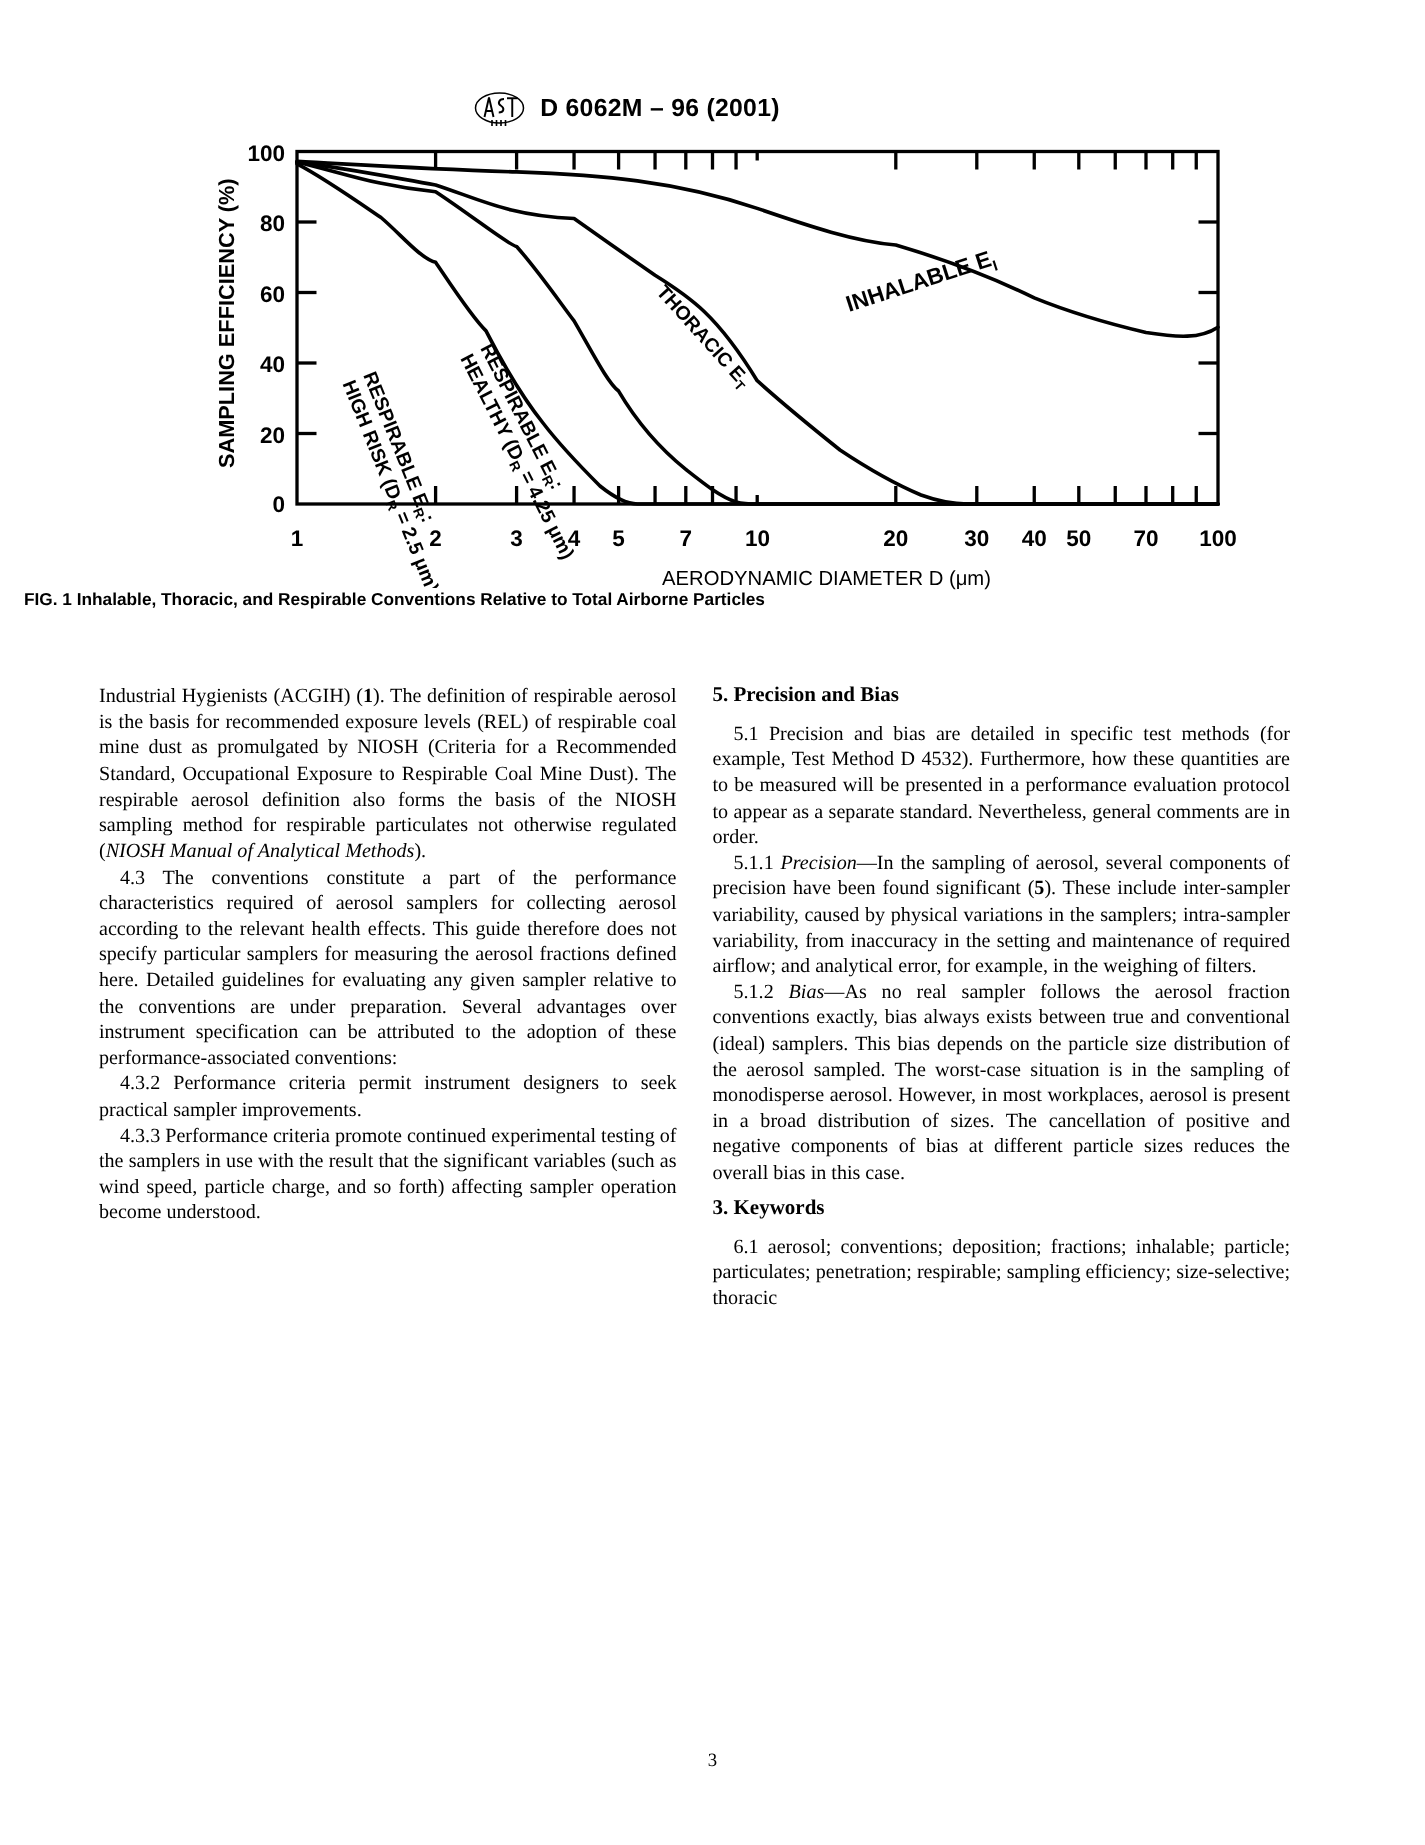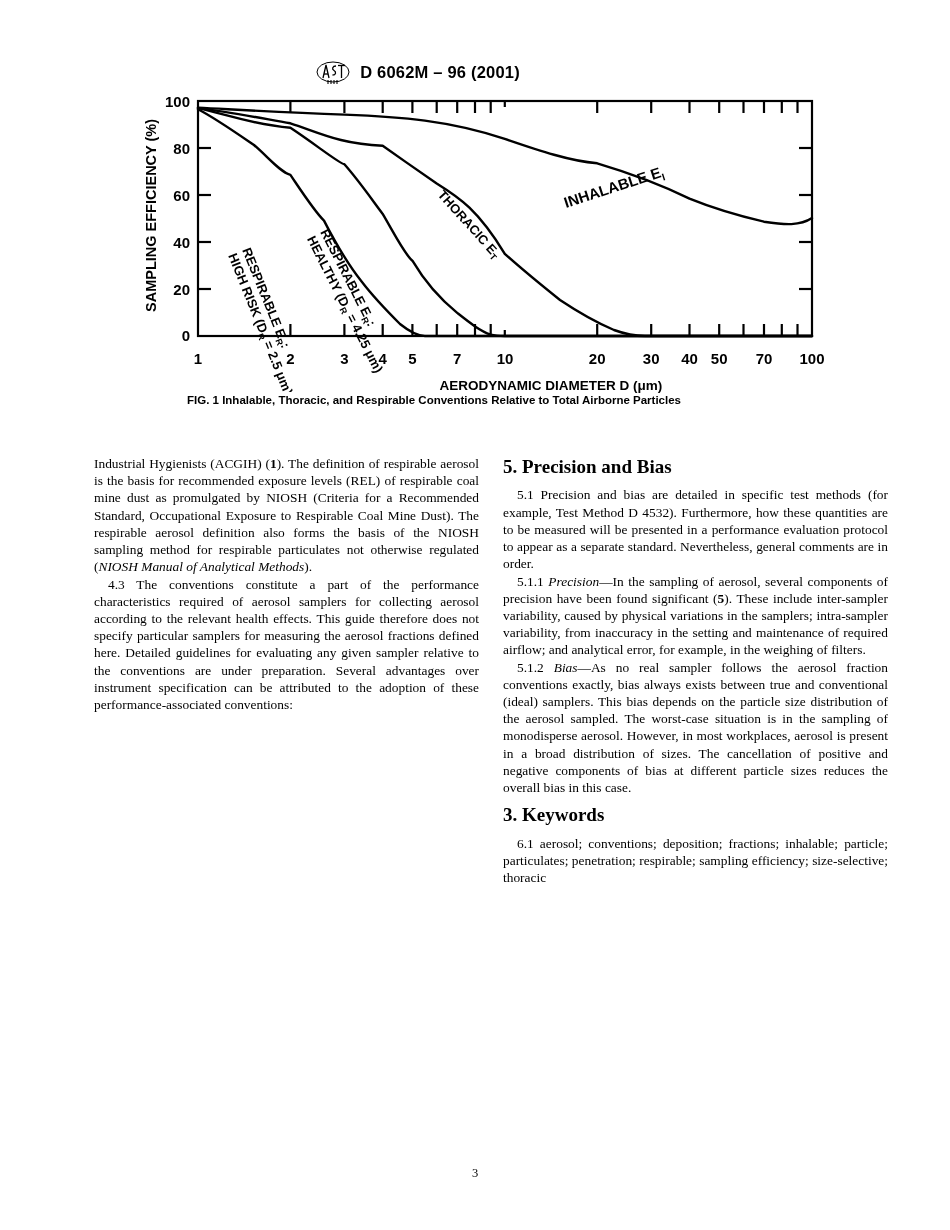--- a/index.html
+++ b/index.html
@@ -46,66 +46,65 @@
     top: 92px;
     left: 0;
     width: 950px;
   }
   .figure-svg-wrap {
     width: 950px;
     height: 300px;
   }
   .fig-caption {
     width: 868px;
-    text-align: center;
     font-family: "Liberation Sans", sans-serif;
     font-weight: bold;
     font-size: 11.5px;
     margin-top: 2px;
+    padding-left: 16px;
   }
   .axis-title-x {
     position: absolute;
     left: 0;
     top: 286px;
     width: 950px;
     text-align: center;
     padding-left: 152px;
     box-sizing: border-box;
     font-family: "Liberation Sans", sans-serif;
-    font-weight: bold;
+    font-weight: normal;
     font-size: 13.5px;
   }
 
   
   .columns {
     position: absolute;
     top: 455px;
     left: 66px;
     width: 818px;
     display: flex;
     gap: 24px;
-    margin-left: 28px;
   }
   .col {
     width: 385px;
   }
   p.body-par {
     margin: 0;
     font-size: 13.4px;
     line-height: 1.285;
     text-align: justify;
     text-indent: 14px;
     hyphens: auto;
   }
   p.body-par.no-indent {
     text-indent: 0;
   }
   h3.sec-head {
     margin: 0;
-    font-size: 19px;
+    font-size: 14px;
     font-weight: bold;
     line-height: 1.285;
   }
   .sec-head-spacer {
     height: 7px;
   }
   .ital {
     font-style: italic;
   }
   .bold {
@@ -318,20 +317,22 @@
 
   <div class="axis-title-x">AERODYNAMIC DIAMETER D (μm)</div>
   <div class="fig-caption">FIG. 1 Inhalable, Thoracic, and Respirable Conventions Relative to Total Airborne Particles</div>
 </div>
 
 <div class="columns">
 
   <div class="col" id="left-col">
       <p class="body-par no-indent">Industrial Hygienists (ACGIH) (<span class="bold">1</span>). The definition of respirable aerosol is the basis for recommended exposure levels (REL) of respirable coal mine dust as promulgated by NIOSH (Criteria for a Recommended Standard, Occupational Exposure to Respirable Coal Mine Dust). The respirable aerosol definition also forms the basis of the NIOSH sampling method for respirable particulates not otherwise regulated (<span class="ital">NIOSH Manual of Analytical Methods</span>).</p>
       <p class="body-par">4.3 The conventions constitute a part of the performance characteristics required of aerosol samplers for collecting aerosol according to the relevant health effects. This guide therefore does not specify particular samplers for measuring the aerosol fractions defined here. Detailed guidelines for evaluating any given sampler relative to the conventions are under preparation. Several advantages over instrument specification can be attributed to the adoption of these performance-associated conventions:</p>
+      <p class="body-par">4.3.2 Performance criteria permit instrument designers to seek practical sampler improvements.</p>
+      <p class="body-par">4.3.3 Performance criteria promote continued experimental testing of the samplers in use with the result that the significant variables (such as wind speed, particle charge, and so forth) affecting sampler operation become understood.</p>
     </div>
 
   <div class="col" id="right-col">
       <h3 class="sec-head">5.  Precision and Bias</h3>
       <div class="sec-head-spacer"></div>
       <p class="body-par">5.1 Precision and bias are detailed in specific test methods (for example, Test Method D 4532). Furthermore, how these quantities are to be measured will be presented in a performance evaluation protocol to appear as a separate standard. Nevertheless, general comments are in order.</p>
       <p class="body-par">5.1.1 <span class="ital">Precision</span>—In the sampling of aerosol, several components of precision have been found significant (<span class="bold">5</span>). These include inter-sampler variability, caused by physical variations in the samplers; intra-sampler variability, from inaccuracy in the setting and maintenance of required airflow; and analytical error, for example, in the weighing of filters.</p>
       <p class="body-par">5.1.2 <span class="ital">Bias</span>—As no real sampler follows the aerosol fraction conventions exactly, bias always exists between true and conventional (ideal) samplers. This bias depends on the particle size distribution of the aerosol sampled. The worst-case situation is in the sampling of monodisperse aerosol. However, in most workplaces, aerosol is present in a broad distribution of sizes. The cancellation of positive and negative components of bias at different particle sizes reduces the overall bias in this case.</p>
       <div class="sec-head-spacer"></div>
       <h3 class="sec-head">3.  Keywords</h3>

